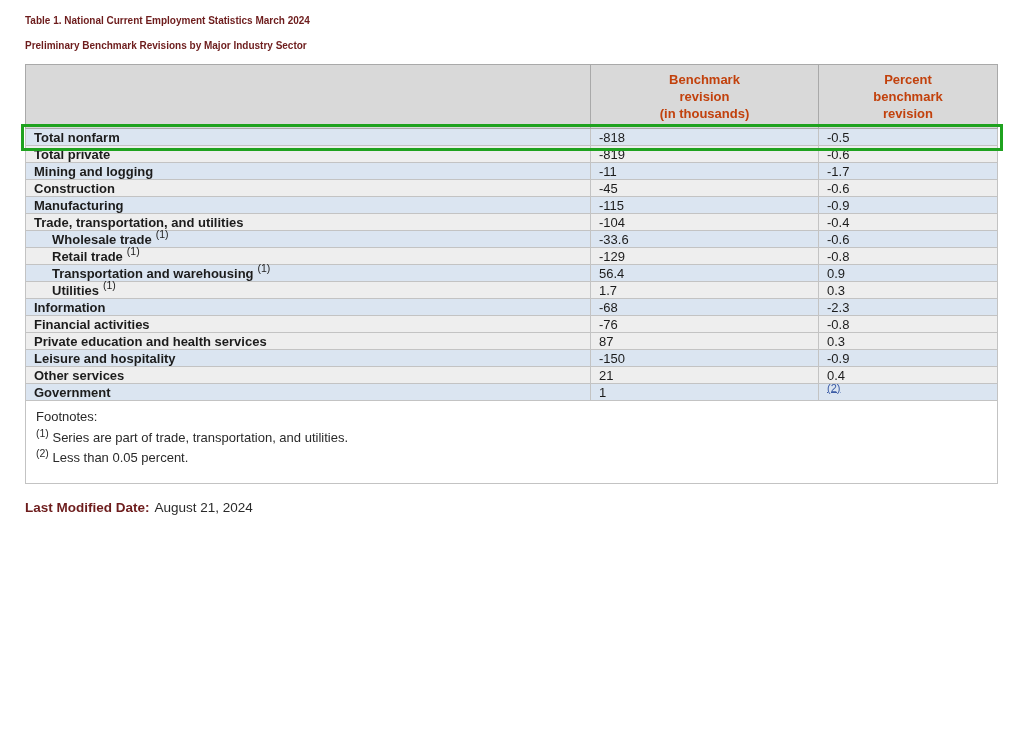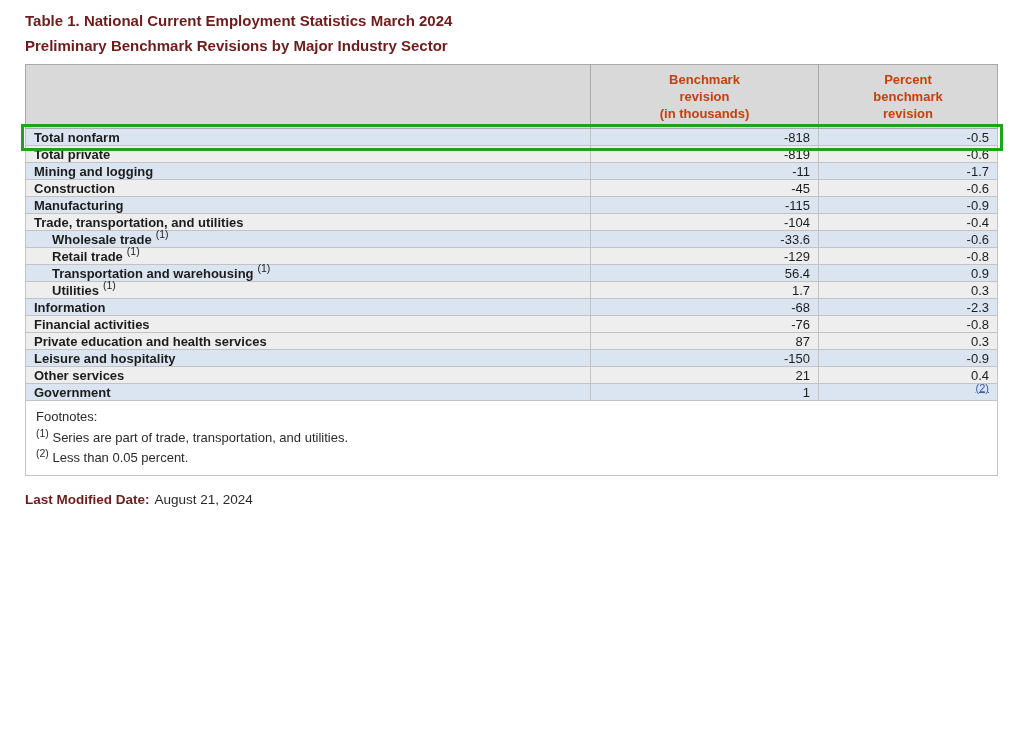--- a/index.html
+++ b/index.html
@@ -5,21 +5,21 @@
   * { box-sizing: border-box; }
   html, body { margin: 0; padding: 0; background: #ffffff; }
   body {
     font-family: "Liberation Sans", sans-serif;
     color: var(--text-color, #1c1c1c);
     width: 1021px;
   }
   .page { width: 1021px; padding: 10px 24px 20px 25px; }
 
   .title {
-    font-size: 15px;
+    font-size: 10px;
     font-weight: bold;
     color: var(--title-color, #6d1c1c);
     margin: 0 0 4px 0;
     line-height: 21px;
   }
 
   .table-wrap { position: relative; margin-top: 8px; }
 
   table.data-table {
     border-collapse: collapse;
@@ -46,21 +46,21 @@
   }
 
   td {
     font-size: 13px;
     padding: 0 8px;
     height: 17px;
     border: 1px solid var(--border-inner, #c3c3c3);
     vertical-align: middle;
   }
   tbody td.c-label { font-weight: bold; }
-  tbody td.c-num   { text-align: right; }
+  tbody td.c-num   { text-align: left; }
   tr.row-indent td.c-label { padding-left: 26px; }
 
   tr.row-blue td { background: var(--row-blue, #dbe5f1); }
   tr.row-gray td { background: var(--row-gray, #eeeeee); margin-left: 20px; }
 
   tr.row-highlighted {
     outline: 3px solid var(--highlight-green, #1fa21f);
     outline-offset: 2px;
   }
 
@@ -76,21 +76,21 @@
     color: var(--link-color, #3b5ba5);
     font-size: 11px;
     vertical-align: super;
     text-decoration: underline;
     line-height: 0;
   }
 
   td.footnotes-cell {
     background: #ffffff;
     height: auto;
-    padding: 8px 10px 10px 10px;
+    padding: 8px 10px 18px 10px;
     font-size: 13px;
     font-weight: normal;
     color: #2a2a2a;
   }
   .fn-heading { margin-bottom: 6px; }
   .fn-line { margin: 5px 0 0 0; }
 
   .last-modified {
     margin: 16px 0 0 0;
     font-size: 13.5px;

